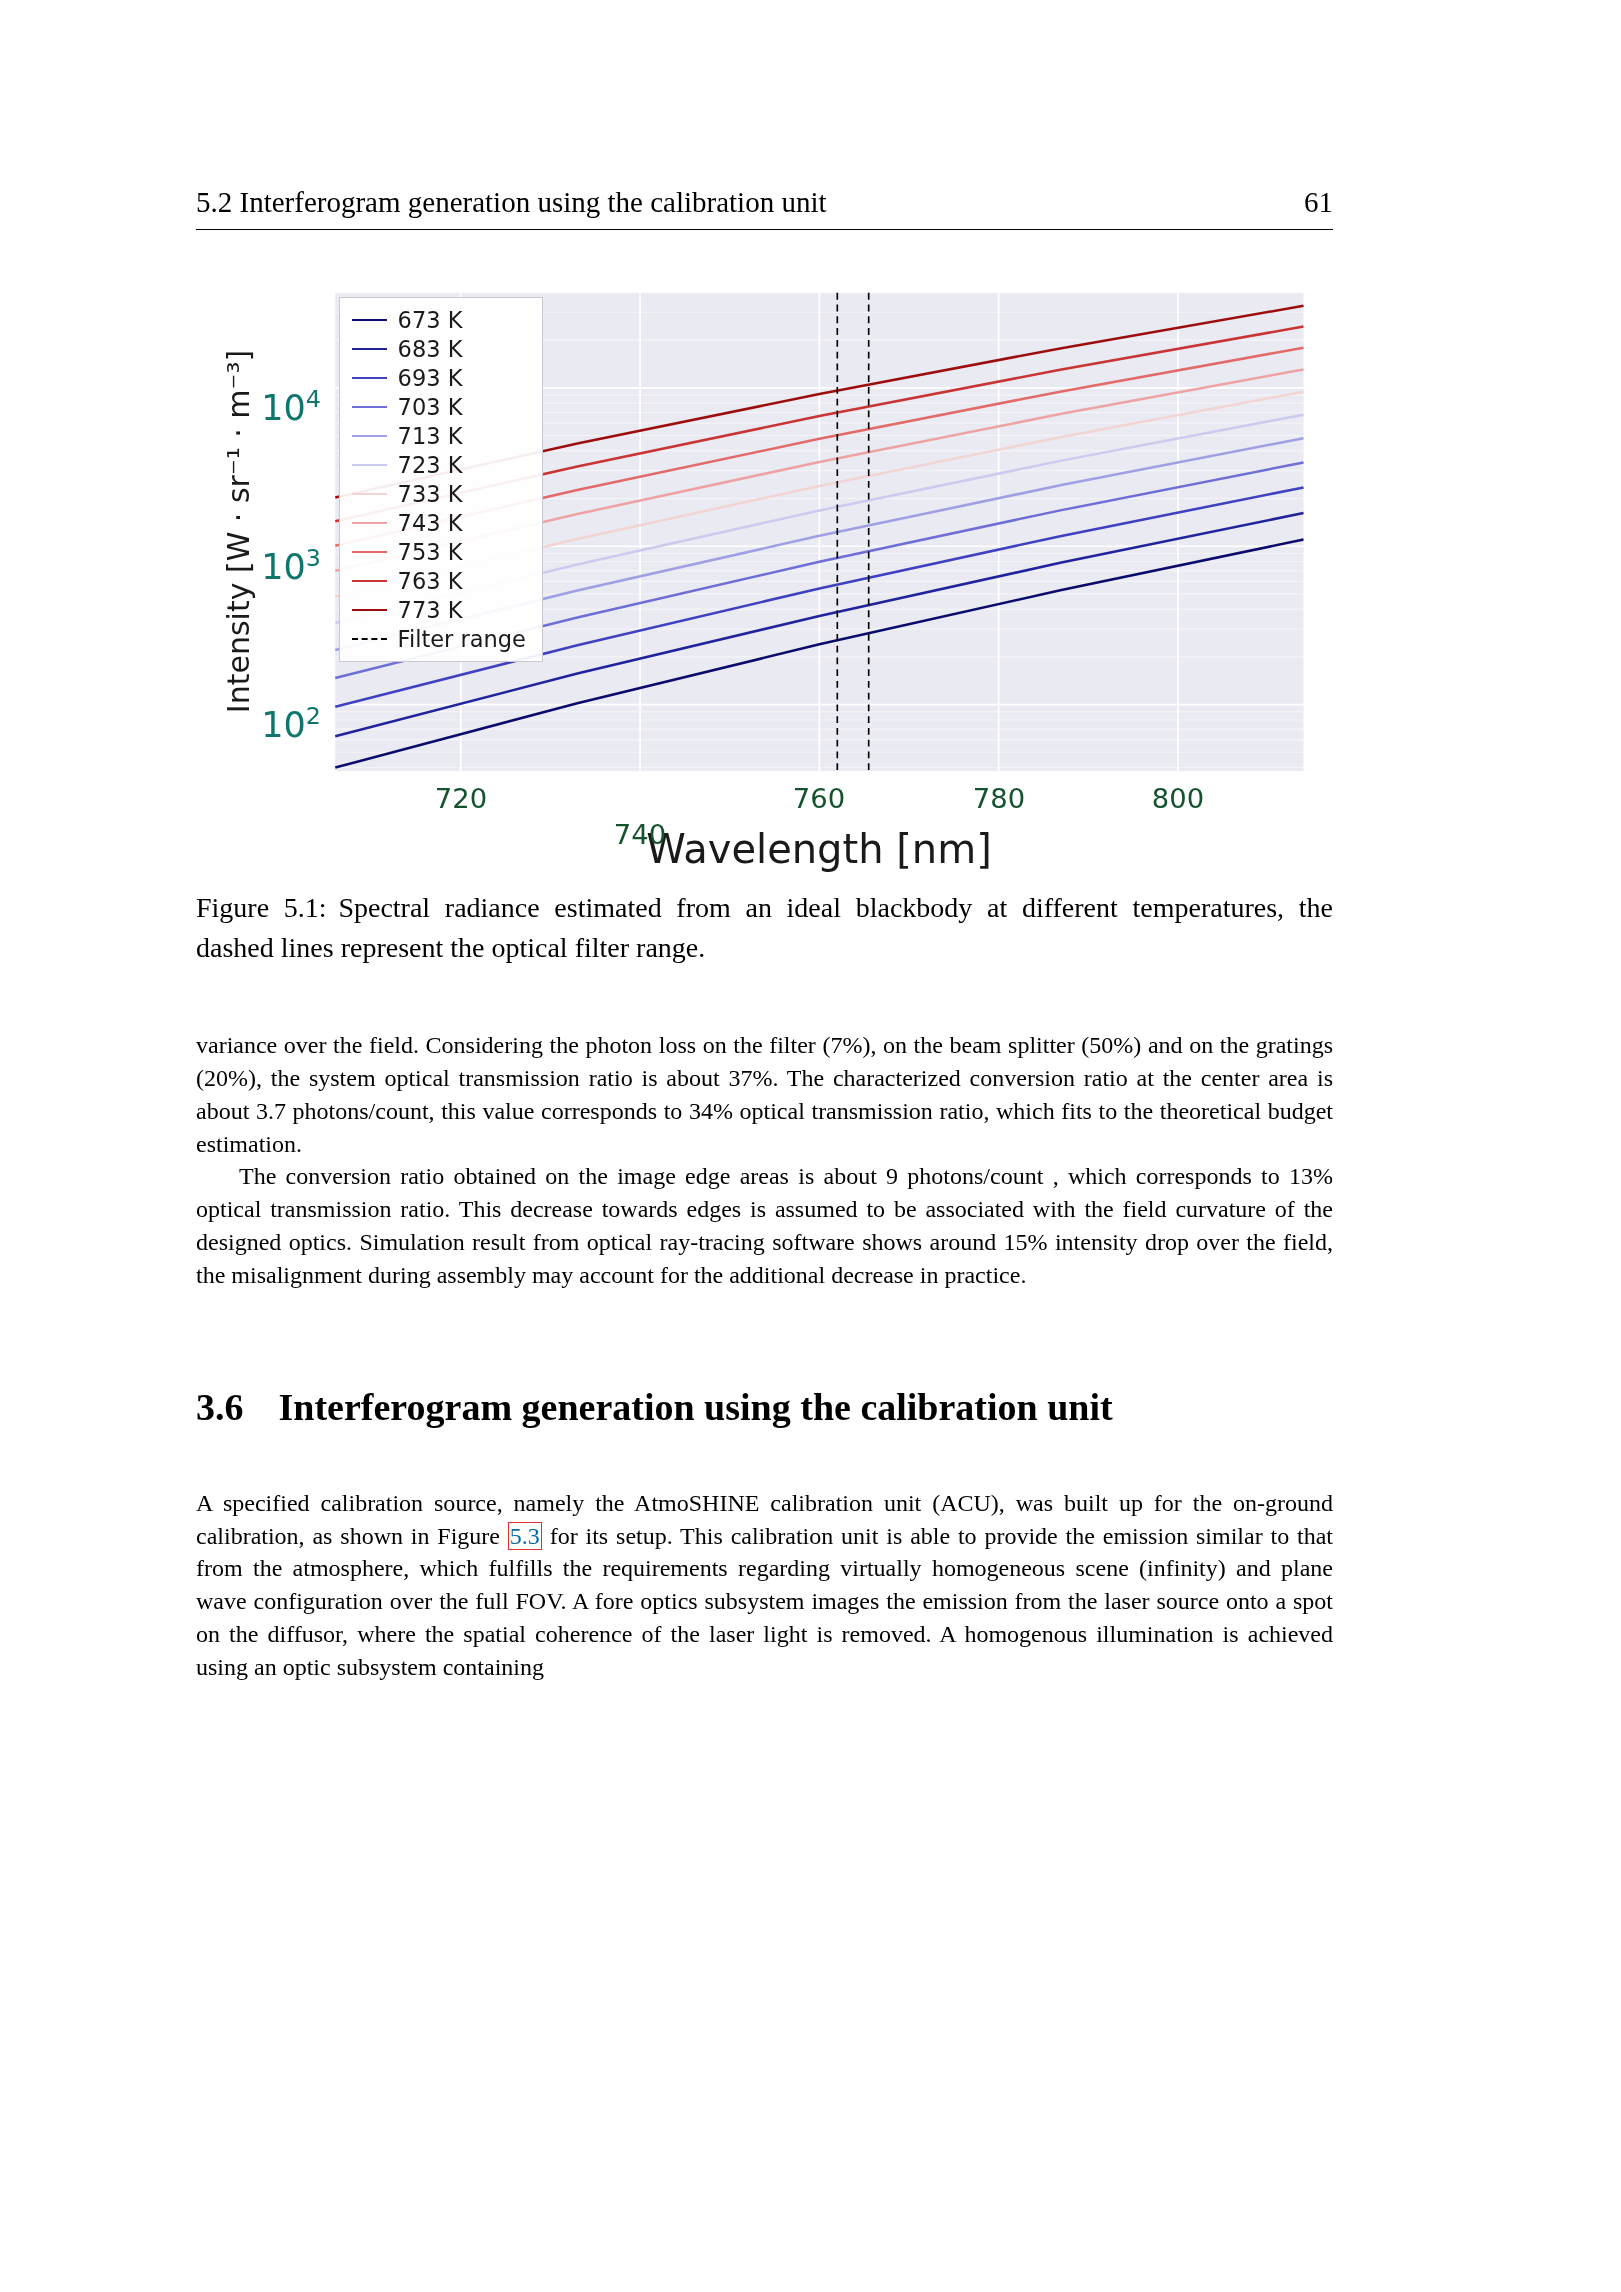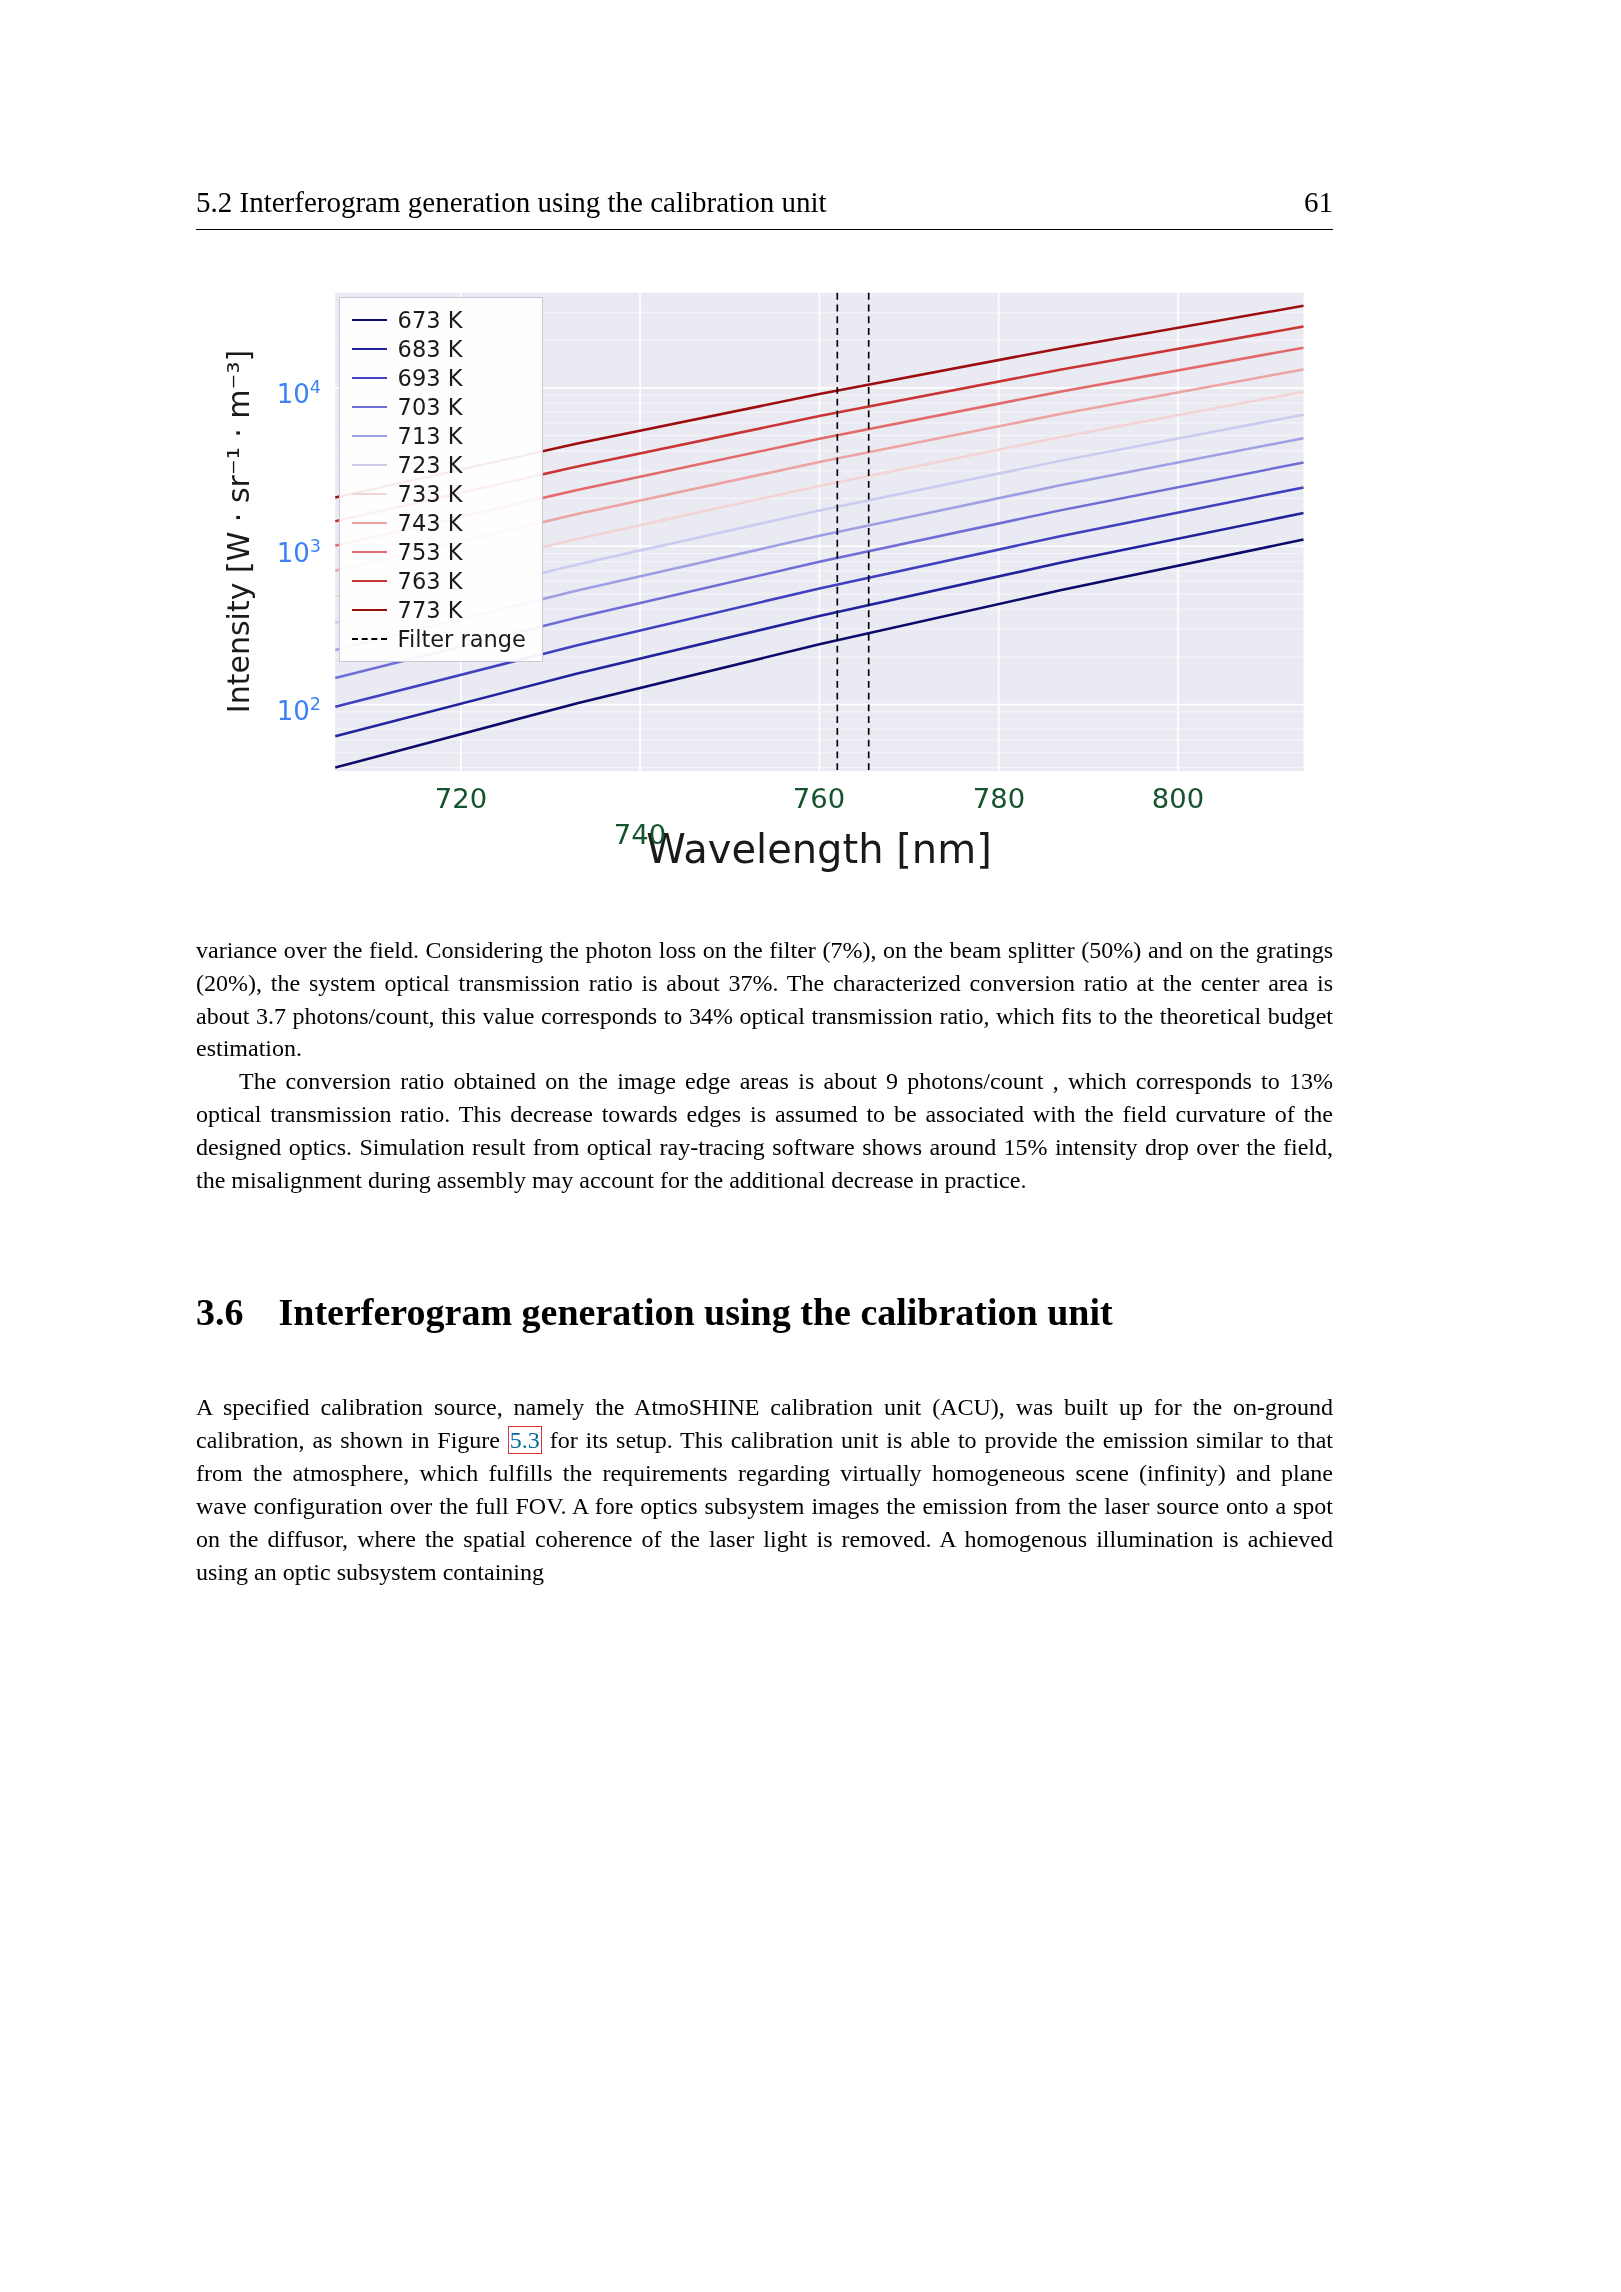--- a/index.html
+++ b/index.html
@@ -18,21 +18,21 @@
   
   .figure-block{margin-top:55px;}
   #chart-wrap{position:relative;width:1137px;height:588px;}
   #chart-svg{position:absolute;left:0;top:0;}
   .xtick{
     position:absolute;top:498px;transform:translateX(-50%);
     font-family:"DejaVu Sans",sans-serif;font-size:27.4px;color:#14532d;
   }
   .ytick{
     position:absolute;left:0;width:125px;text-align:right;
-    font-family:"DejaVu Sans",sans-serif;font-size:26px;color:#3b82f6;line-height:33px;
+    font-family:"DejaVu Sans",sans-serif;font-size:35px;color:#0f766e;line-height:33px;margin-top:12px;
   }
   .ytick sup{font-size:68%;}
   .xlabel{
     position:absolute;left:623px;top:541px;transform:translateX(-50%);
     font-family:"DejaVu Sans",sans-serif;font-size:40px;color:#1a1a1a;white-space:nowrap;
   }
   .ylabel{
     position:absolute;left:-203px;top:229px;width:490px;text-align:center;
     transform:rotate(-90deg);
     font-family:"DejaVu Sans",sans-serif;font-size:30px;color:#1a1a1a;white-space:nowrap;
@@ -183,20 +183,23 @@
         </div>
     <div class="xtick" style="left: 265px;">720</div>
         <div class="xtick" style="left: 444px; margin-top: 36px;">740</div>
         <div class="xtick" style="left: 623px;">760</div>
         <div class="xtick" style="left: 803px;">780</div>
         <div class="xtick" style="left: 982px;">800</div>
         <div class="ytick" style="top: 403px;">10<sup>2</sup></div>
         <div class="ytick" style="top: 245px;">10<sup>3</sup></div>
         <div class="ytick" style="top: 86px;">10<sup>4</sup></div>
       </div>
+    <p class="caption">
+      <span class="cap-label">Figure 5.1:</span><span>Spectral radiance estimated from an ideal blackbody at different temperatures, the dashed lines represent the optical filter range.</span>
+    </p>
   </div>
 
   <p class="body-par par-gap">variance over the field. Considering the photon loss on the filter (7%), on the beam splitter (50%) and on the gratings (20%), the system optical transmission ratio is about 37%. The characterized conversion ratio at the center area is about 3.7 photons/count, this value corresponds to 34% optical transmission ratio, which fits to the theoretical budget estimation.</p>
 
   <p class="body-par indent">The conversion ratio obtained on the image edge areas is about 9 photons/count , which corresponds to 13% optical transmission ratio. This decrease towards edges is assumed to be associated with the field curvature of the designed optics. Simulation result from optical ray-tracing software shows around 15% intensity drop over the field, the misalignment during assembly may account for the additional decrease in practice.</p>
 
   <h2 class="section-heading">
     <span>3.6</span><span class="sep"></span><span>Interferogram generation using the calibration unit</span>
   </h2>
 

